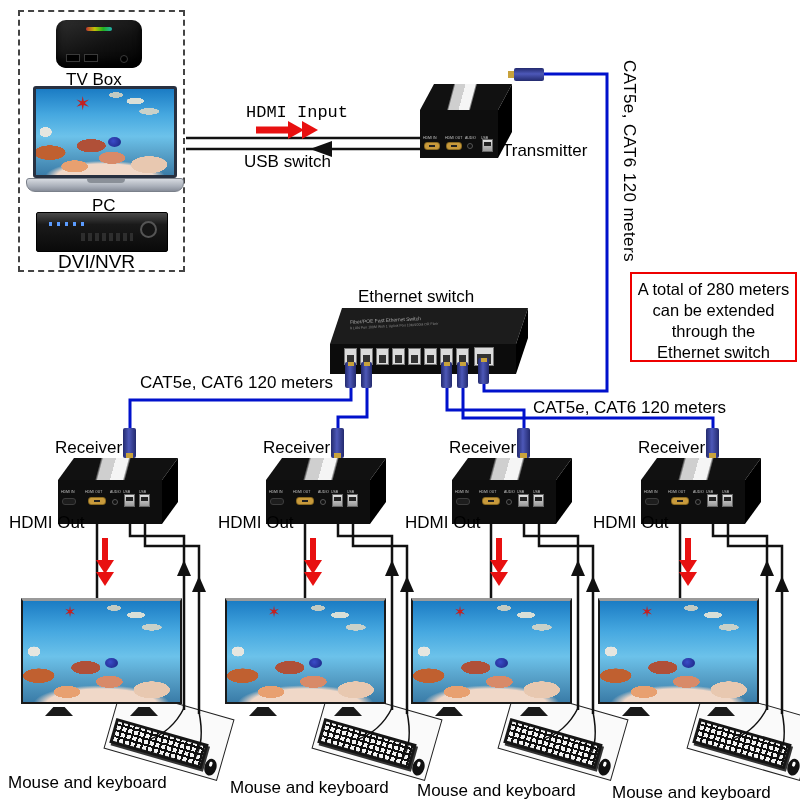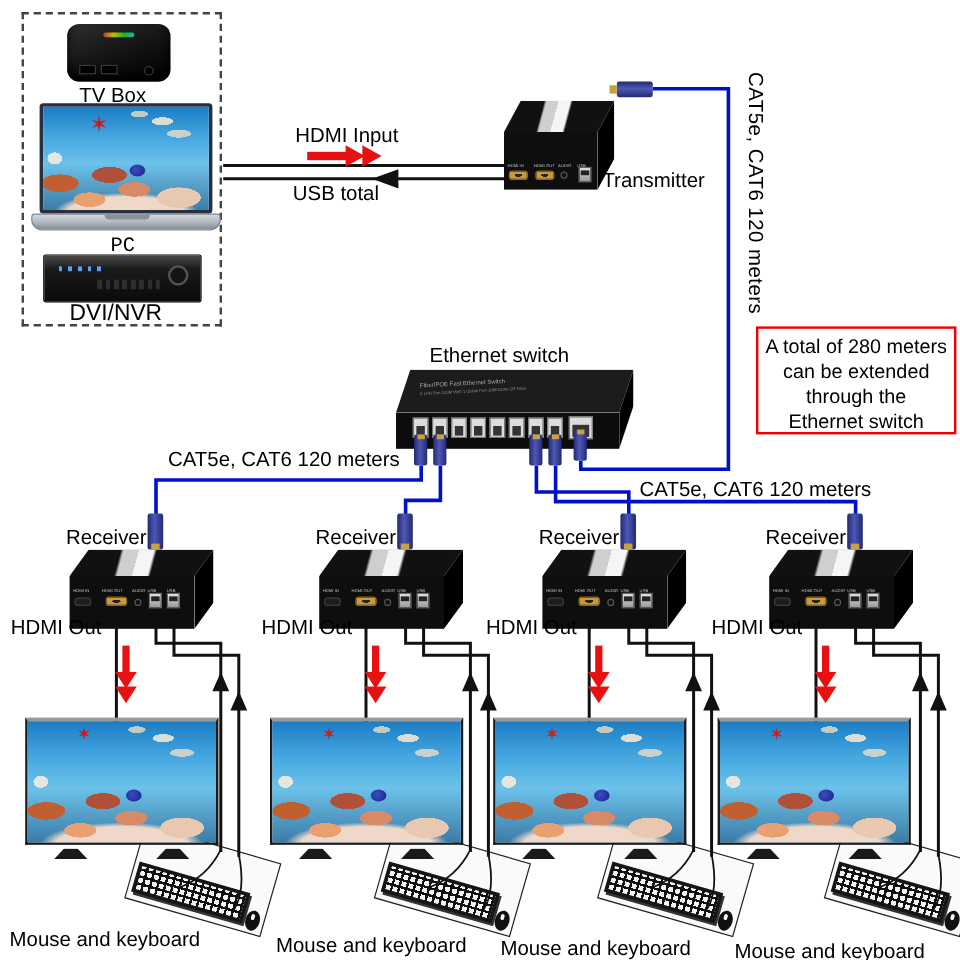--- a/index.html
+++ b/index.html
@@ -194,31 +194,31 @@
     <span class="jack"></span>
   </div>
   <div class="lbl" style="left:66px;top:70px;">TV Box</div>
 
   <div class="abs dev laptop">
     <div class="scr">
         <div class="reef"></div>
       </div>
     <div class="base"></div>
   </div>
-  <div class="lbl" style="left:92px;top:196px;font-family:Liberation Mono, monospace;">PC</div>
+  <div class="lbl" style="left:92px;top:196px;">PC</div>
 
   <div class="abs dev dvr">
     <span class="leds"></span>
     <span class="btns"></span>
     <span class="knob"></span>
   </div>
   <div class="lbl" style="left:58px;top:252px;font-size:19px;">DVI/NVR</div>
 
-  <div class="lbl" style="left:246px;top:103px;">HDMI Input</div>
-  <div class="lbl" style="left:244px;top:152px;">USB total</div>
+  <div class="lbl" style="left:246px;top:103px;font-family:Liberation Mono, monospace;">HDMI Input</div>
+  <div class="lbl" style="left:244px;top:152px;">USB switch</div>
 
   <div class="abs extbox" style="left:420px;top:84px;width:92px;height:74px;">
     <div class="ext-face stripe" style="left:0;top:0;width:92px;height:26px;clip-path:polygon(14px 0,92px 0,78px 26px,0 26px);"></div>
     <div class="ext-face" style="left:78px;top:0;width:14px;height:74px;clip-path:polygon(0 26px,14px 0,14px 48px,0 74px);background:#000;"></div>
     <div class="ext-face" style="left:0;top:26px;width:78px;height:48px;background:#0e0e0e;">
       <span class="small-lbl" style="left:3px;top:26px;">HDMI IN</span>
       <span class="small-lbl" style="left:25px;top:26px;">HDMI OUT</span>
       <span class="small-lbl" style="left:45px;top:26px;">AUDIO</span>
       <span class="small-lbl" style="left:61px;top:26px;">USB</span>
       <span class="po-hdmi" style="left:4px;top:32px;width:16px;"></span>

